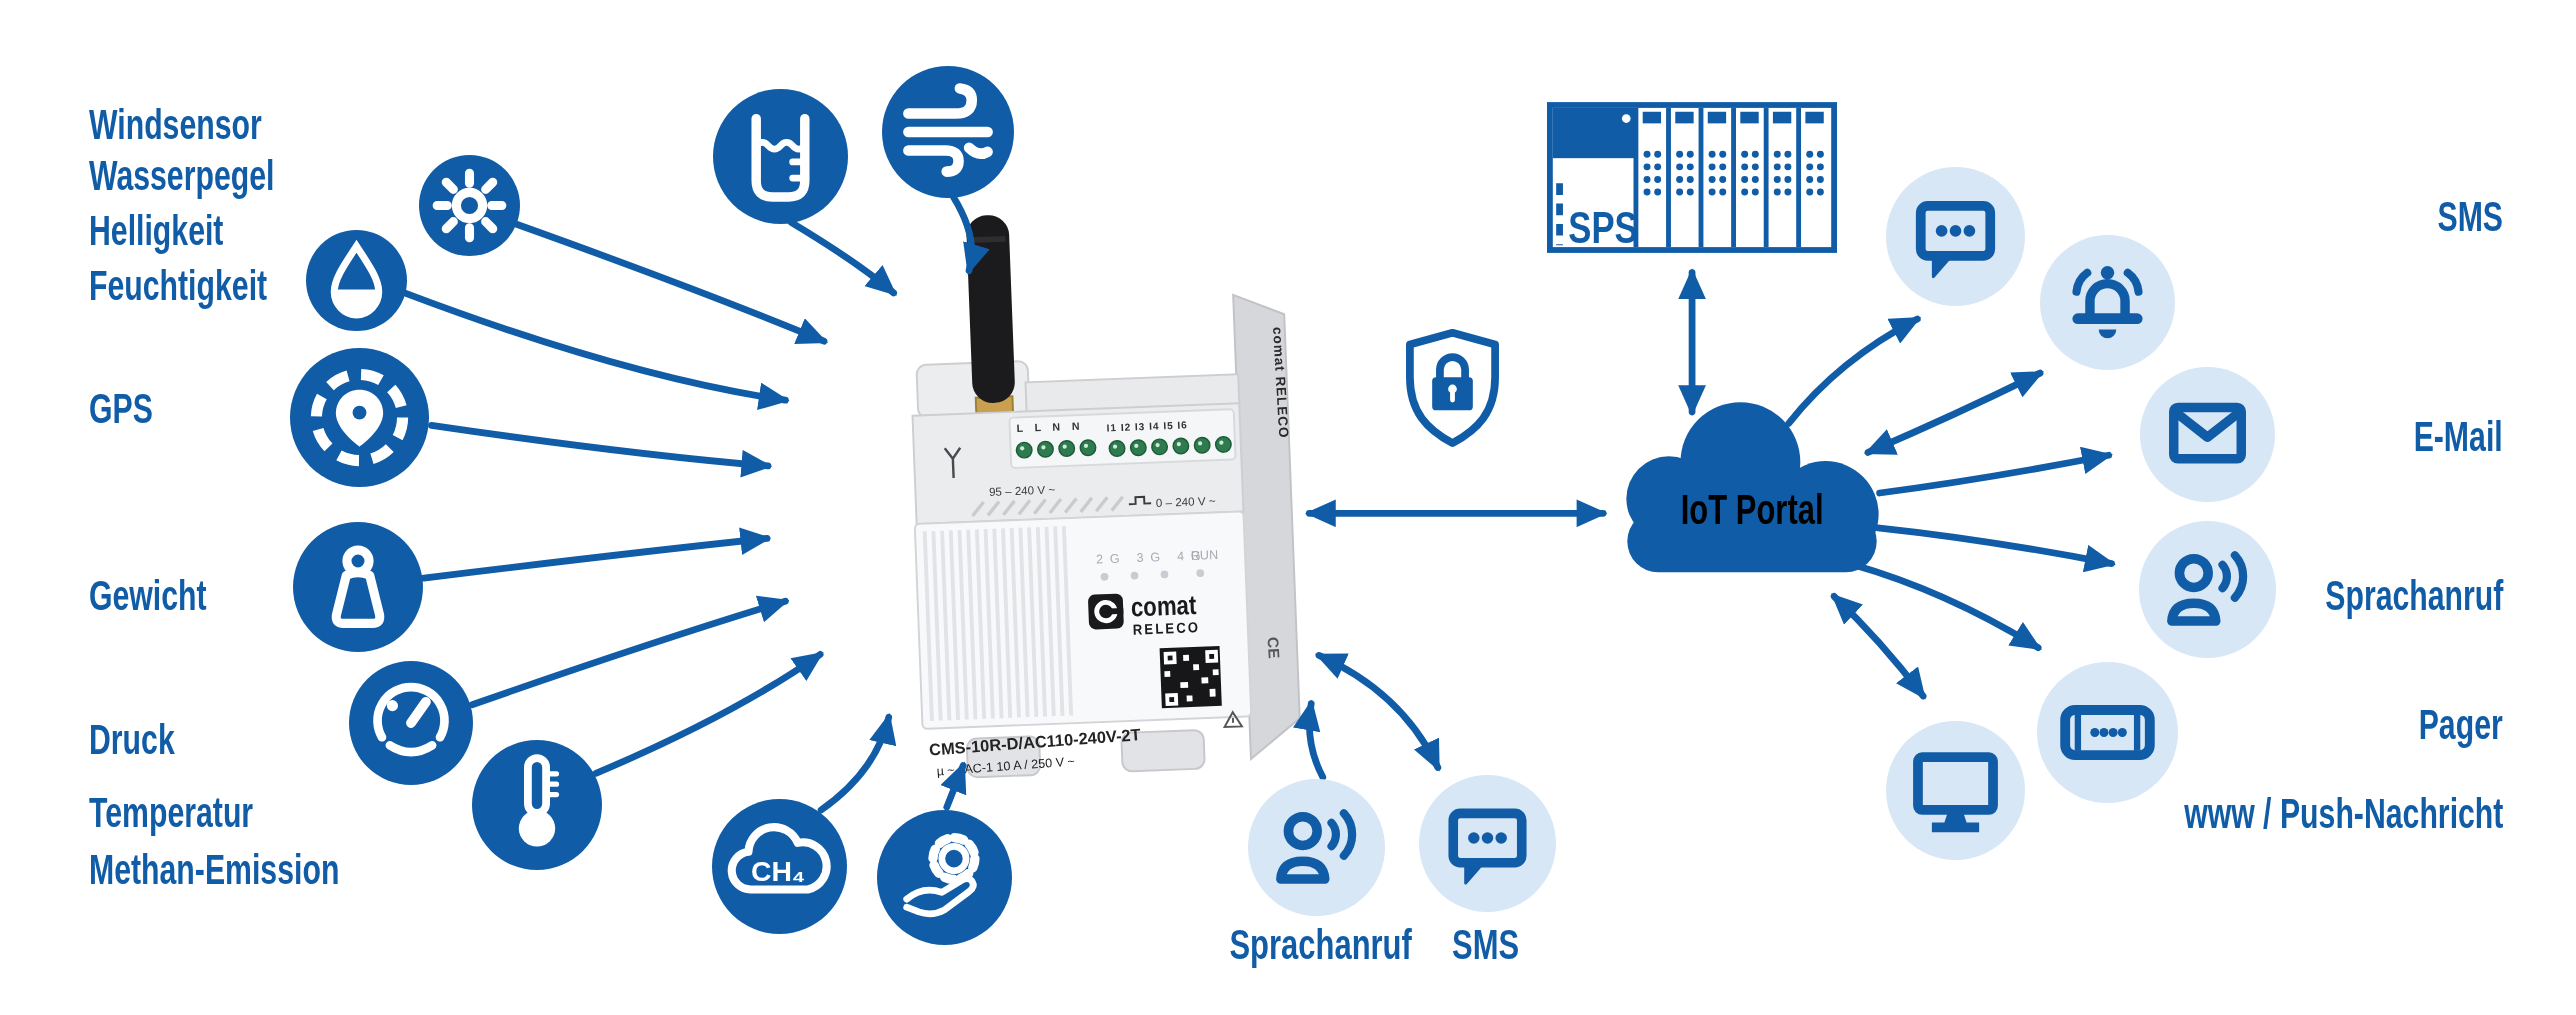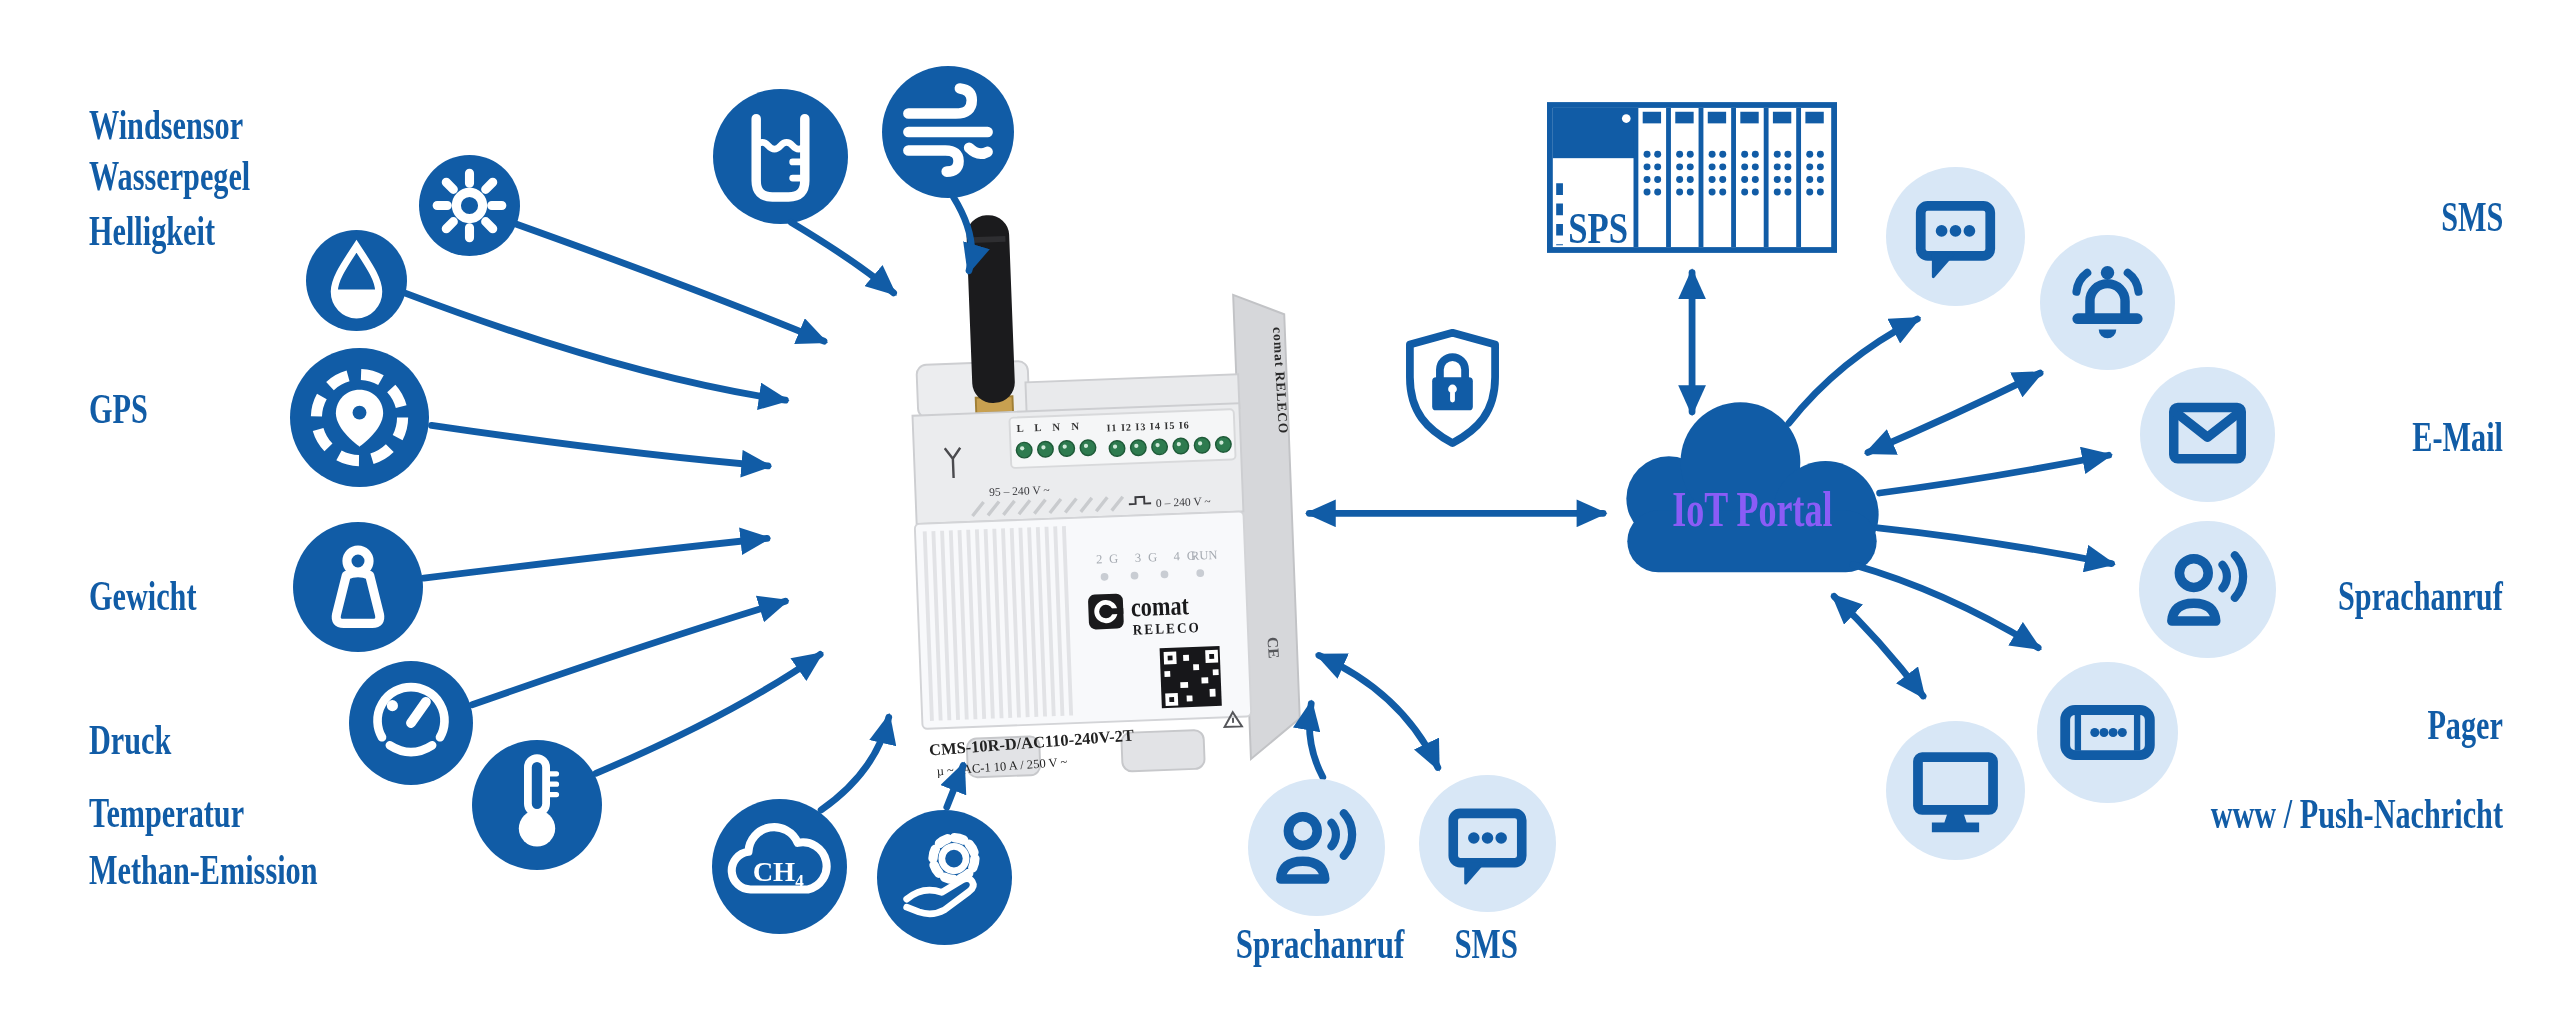--- a/index.html
+++ b/index.html
@@ -1,43 +1,44 @@
 <!DOCTYPE html>
 <html><head>
 <meta charset="utf-8">
 <style>
   :root{ --p:#115CA6; --lc:#D8E7F6; }
   html,body{margin:0;padding:0;background:#fff;}
   #canvas{position:relative;width:2572px;height:1015px;background:#fff;overflow:hidden;
-          font-family:Liberation Serif, serif;}
+          font-family:Liberation Sans, sans-serif;}
   .lbl{position:absolute;color:var(--p);font-weight:bold;white-space:nowrap;line-height:46px;font-size:42px;}
   .lbl .cx{display:inline-block;transform:scaleX(.72);}
   .l-left .cx{transform-origin:left center;}
   .l-right{text-align:right;}
   .l-right .cx{transform-origin:right center;}
   .l-center{text-align:center;}
   .l-center .cx{transform-origin:center center;}
   .circle{position:absolute;border-radius:50%;}
   .c-dark{background:var(--p);}
   .c-light{background:var(--lc);}
   .circle>svg{display:block;width:100%;height:100%;}
   .abs{position:absolute;}
   #overlay{position:absolute;left:0;top:0;pointer-events:none;}
   #device{position:absolute;left:904px;top:203px;width:416px;height:580px;transform:rotate(-2.2deg);}
-  #iot-label{color:#8b5cf6;font-size:50px;line-height:48px;}
+  #iot-label{color:#000000;font-size:43px;line-height:48px;}
   .bt{font-size:43px;line-height:48px;}
 </style>
 </head>
 <body>
 
 <div id="canvas">
 
   <div class="lbl l-left" style="left:89px;top:102px"><span class="cx">Windsensor</span></div>
   <div class="lbl l-left" style="left:89px;top:153px"><span class="cx">Wasserpegel</span></div>
   <div class="lbl l-left" style="left:89px;top:208px"><span class="cx">Helligkeit</span></div>
+  <div class="lbl l-left" style="left:89px;top:263px"><span class="cx">Feuchtigkeit</span></div>
   <div class="lbl l-left" style="left:89px;top:386px"><span class="cx">GPS</span></div>
   <div class="lbl l-left" style="left:89px;top:573px"><span class="cx">Gewicht</span></div>
   <div class="lbl l-left" style="left:89px;top:717px"><span class="cx">Druck</span></div>
   <div class="lbl l-left" style="left:89px;top:790px"><span class="cx">Temperatur</span></div>
   <div class="lbl l-left" style="left:89px;top:847px"><span class="cx">Methan-Emission</span></div>
 
   <div class="circle c-dark" style="left:306px;top:230px;width:101px;height:101px">
     <svg viewBox="0 0 100 100">
         <g fill="none" stroke="#fff" stroke-width="7">
       <path d="M50 16 C39 33 28 48 28 61 a22 23 0 0 0 44 0 C72 48 61 33 50 16 Z"></path>

